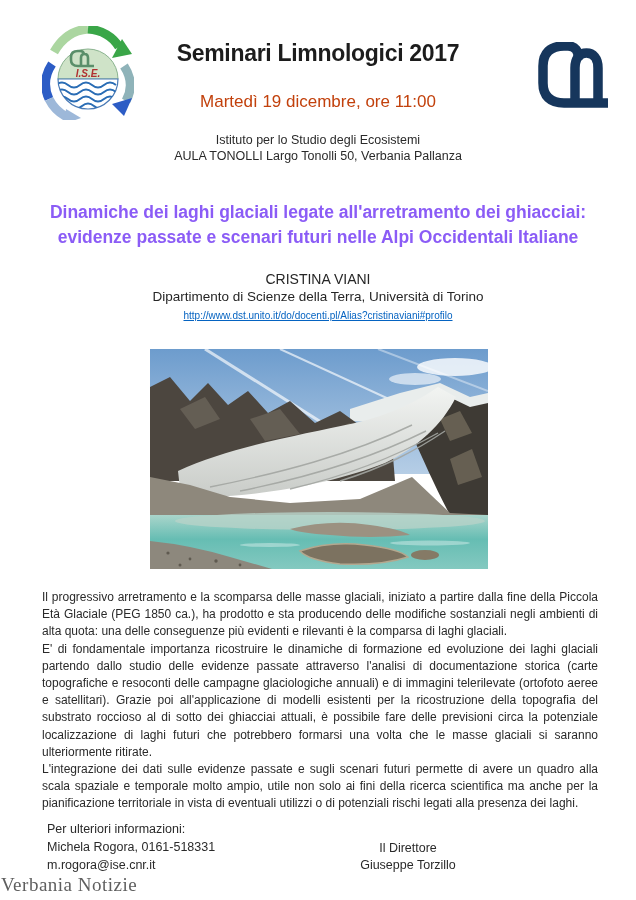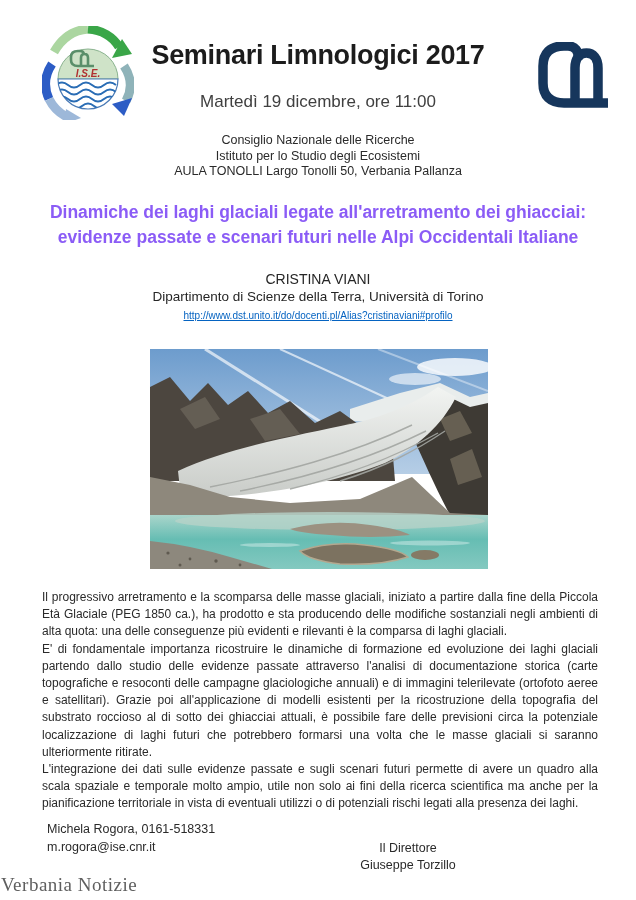--- a/index.html
+++ b/index.html
@@ -3,22 +3,22 @@
 <meta charset="utf-8">
 <style>
   html,body{margin:0;padding:0;background:#ffffff;}
   body{width:636px;height:900px;font-family:"Liberation Sans",sans-serif;color:#262626;}
   .page{position:relative;width:636px;height:900px;background:#ffffff;overflow:hidden;}
 
   .ise-logo{position:absolute;left:42px;top:26px;width:92px;height:94px;}
   .cnr-logo{position:absolute;left:538px;top:42px;width:78px;height:68px;}
 
   .main-title{position:absolute;top:40px;left:0;right:0;text-align:center;
-    font-size:27px;font-weight:bold;letter-spacing:-0.3px;color:#1c1c1c;}
-  .date-line{position:absolute;top:92px;left:0;right:0;text-align:center;font-size:17px;color:#404040;}
+    font-size:23px;font-weight:bold;letter-spacing:-0.3px;color:#1c1c1c;}
+  .date-line{position:absolute;top:92px;left:0;right:0;text-align:center;font-size:17px;color:#c2410c;}
   .org-block{position:absolute;top:133px;left:0;right:0;text-align:center;
     font-size:12.5px;line-height:15.5px;color:#2a2a2a;}
 
   .sem-title{position:absolute;top:200px;left:0;right:0;text-align:center;
     font-size:17.5px;font-weight:bold;line-height:25px;color:#8b5cf6;}
   .sem-title div{white-space:nowrap;}
 
   .speaker-block{position:absolute;top:270px;left:0;right:0;text-align:center;}
   .speaker-name{font-size:14px;font-weight:normal;line-height:18px;}
   .speaker-affil{font-size:13.5px;line-height:17px;}
@@ -81,21 +81,20 @@
         <path d="M70,61 L26,61 C12,61 5,54 5,41 L5,24 C5,11 12,4 26,4 L30,4 C37,4 41,9 40,17"></path>
         <path d="M37,58 V26 C37,16 42,11 48.5,11 C55,11 60,16 60,26 V58"></path>
       </g>
     </svg>
   </div>
 
   <div class="main-title">Seminari Limnologici 2017</div>
   <div class="date-line">Martedì 19 dicembre, ore 11:00</div>
 
   <div class="org-block">
-    <div>Consiglio Nazionale delle Ricerche</div>
     <div>Istituto per lo Studio degli Ecosistemi</div>
     <div>AULA TONOLLI Largo Tonolli 50, Verbania Pallanza</div>
   </div>
 
   <div class="sem-title">
     <div>Dinamiche dei laghi glaciali legate all'arretramento dei ghiacciai:</div>
     <div>evidenze passate e scenari futuri nelle Alpi Occidentali Italiane</div>
   </div>
 
   <div class="speaker-block">
@@ -169,20 +168,21 @@
     </svg>
   </div>
 
   <div class="abstract">
     <p>Il progressivo arretramento e la scomparsa delle masse glaciali, iniziato a partire dalla fine della Piccola Età Glaciale (PEG 1850 ca.), ha prodotto e sta producendo delle modifiche sostanziali negli ambienti di alta quota: una delle conseguenze più evidenti e rilevanti è la comparsa di laghi glaciali.</p>
     <p>E' di fondamentale importanza ricostruire le dinamiche di formazione ed evoluzione dei laghi glaciali partendo dallo studio delle evidenze passate attraverso l'analisi di documentazione storica (carte topografiche e resoconti delle campagne glaciologiche annuali) e di immagini telerilevate (ortofoto aeree e satellitari). Grazie poi all'applicazione di modelli esistenti per la ricostruzione della topografia del substrato roccioso al di sotto dei ghiacciai attuali, è possibile fare delle previsioni circa la potenziale localizzazione di laghi futuri che potrebbero formarsi una volta che le masse glaciali si saranno ulteriormente ritirate.</p>
     <p>L'integrazione dei dati sulle evidenze passate e sugli scenari futuri permette di avere un quadro alla scala spaziale e temporale molto ampio, utile non solo ai fini della ricerca scientifica ma anche per la pianificazione territoriale in vista di eventuali utilizzi o di potenziali rischi legati alla presenza dei laghi.</p>
   </div>
 
   <div class="footer-left">
+    <div>Per ulteriori informazioni:</div>
     <div>Michela Rogora, 0161-518331</div>
     <div>m.rogora@ise.cnr.it</div>
   </div>
 
   <div class="footer-right">
     <div>Il Direttore</div>
     <div>Giuseppe Torzillo</div>
   </div>
 
   <div class="watermark">Verbania Notizie</div>

